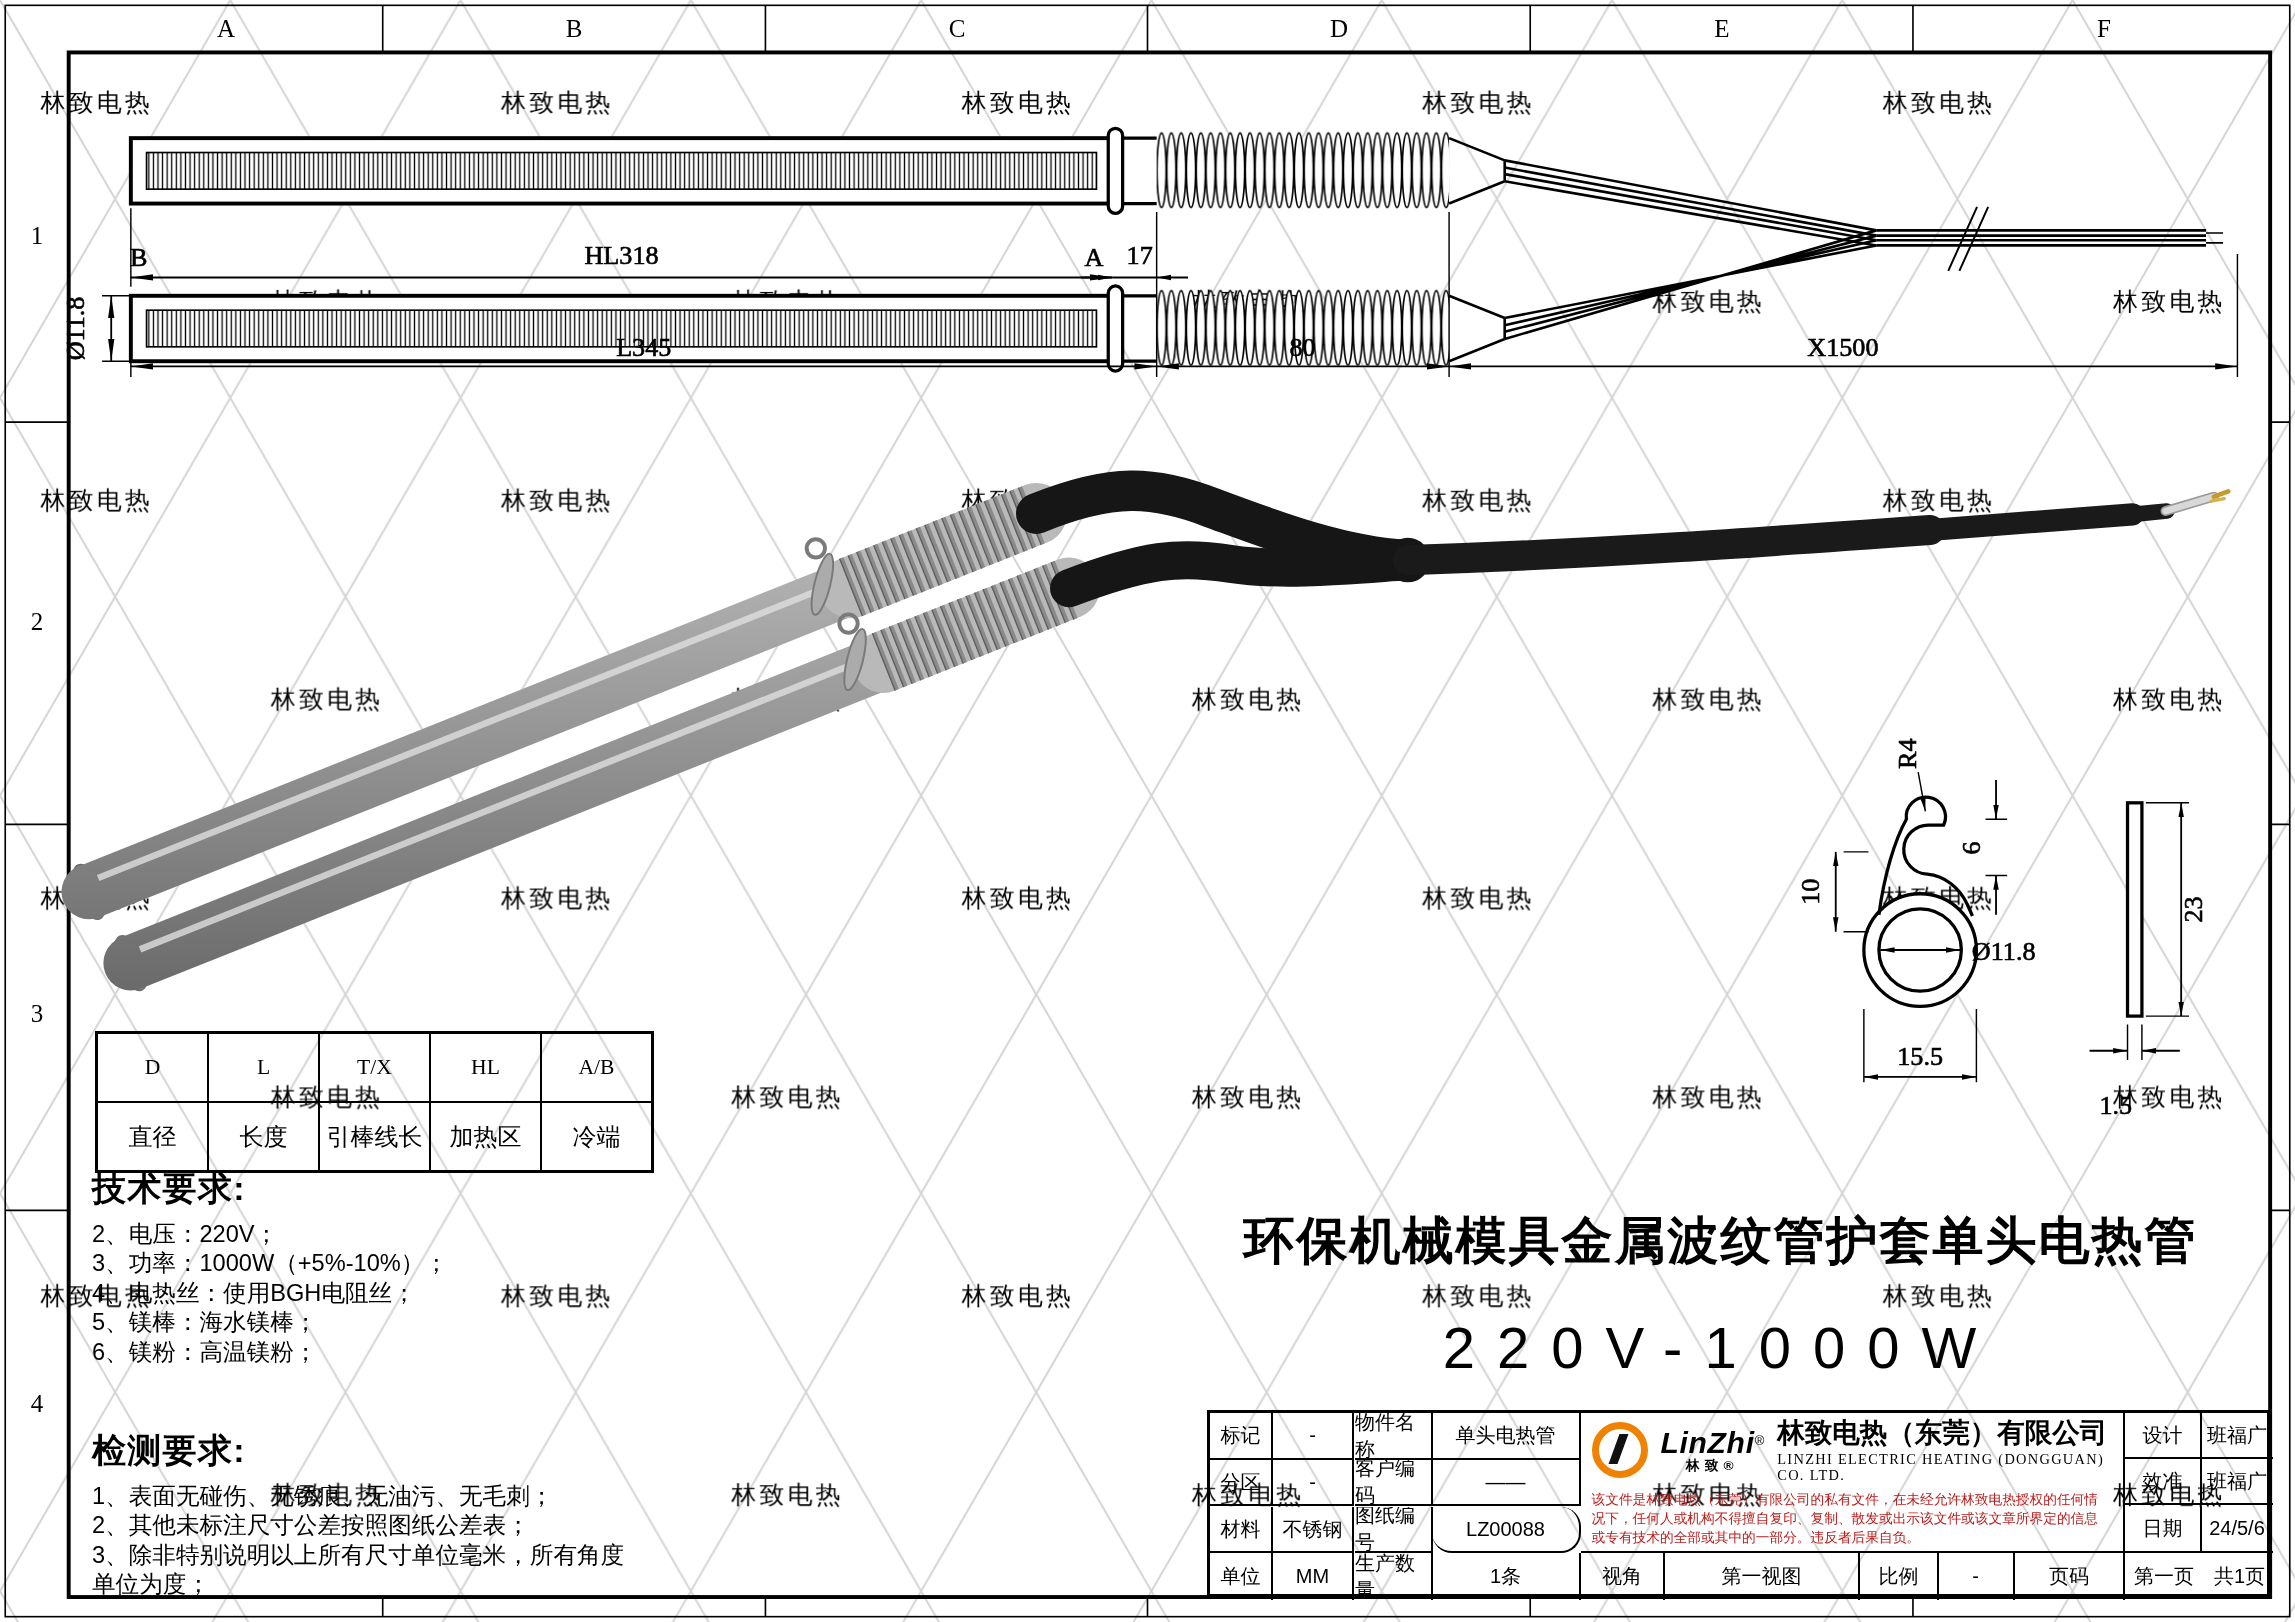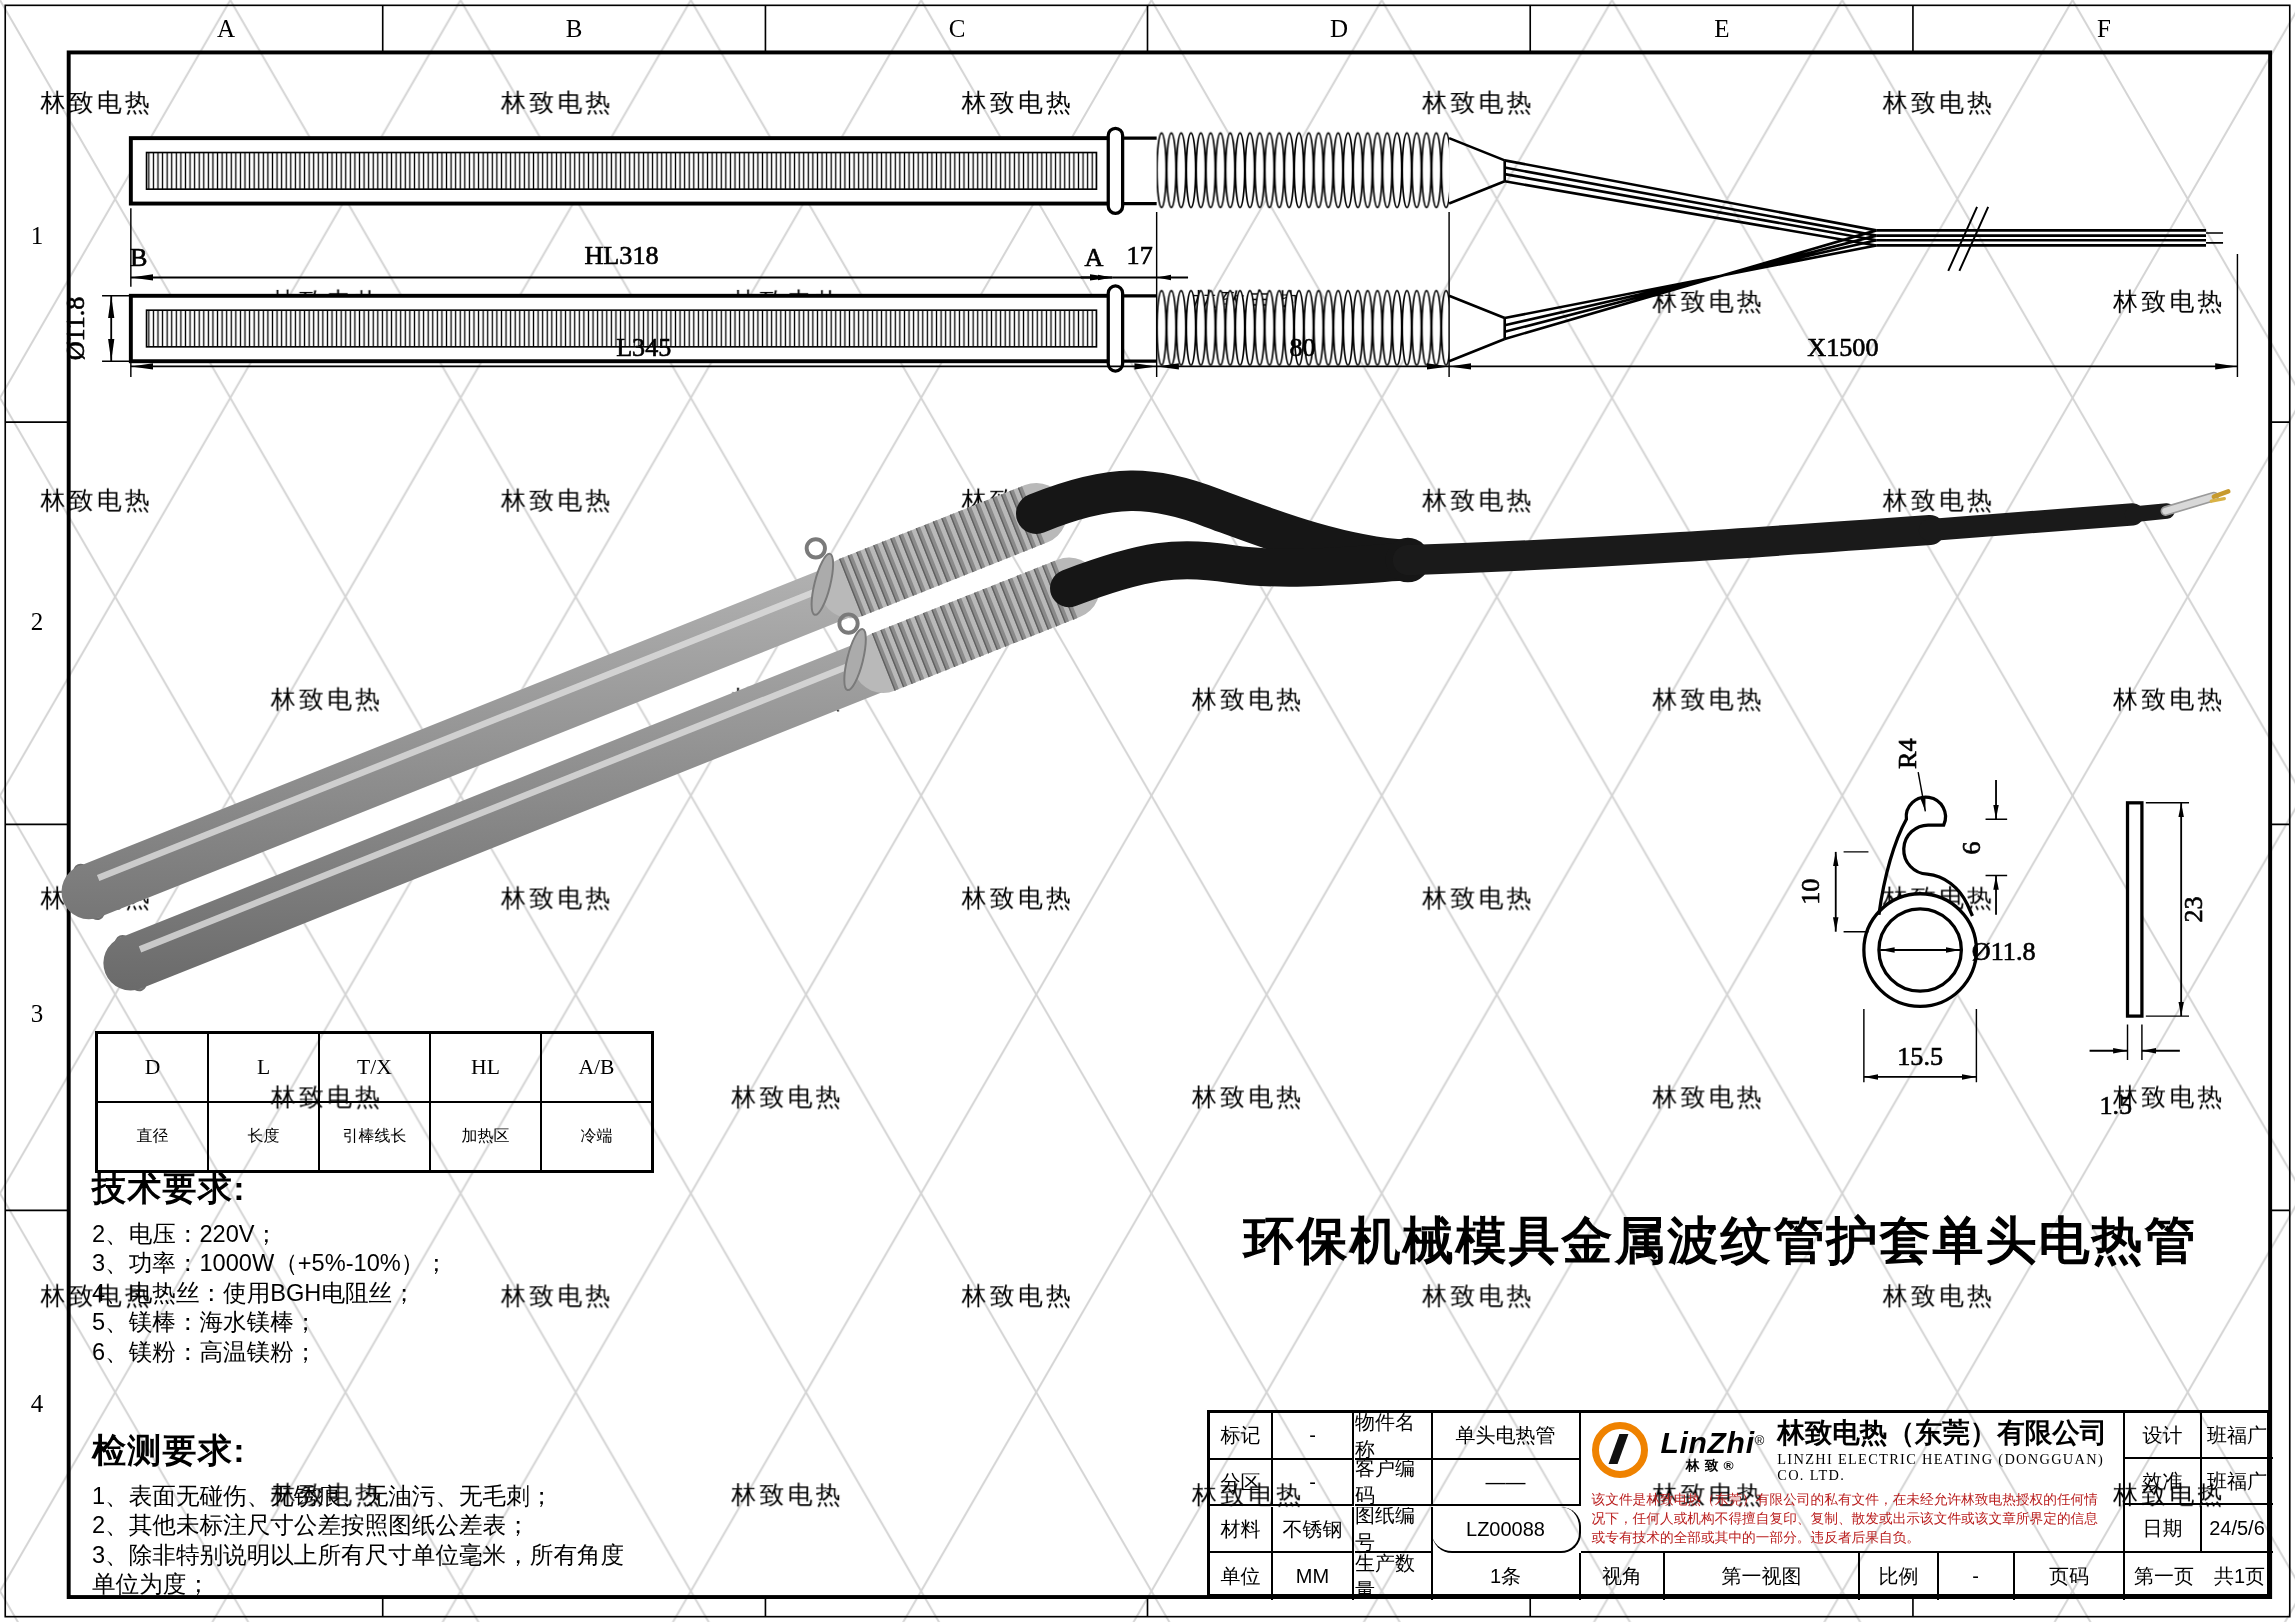--- a/index.html
+++ b/index.html
@@ -3,21 +3,21 @@
 <meta charset="utf-8">
 <style>
   html,body{margin:0;padding:0;background:#ffffff;}
   body{width:2295px;height:1622px;position:relative;font-family:"Liberation Sans",sans-serif;color:#000;}
   .abs{position:absolute;}
   svg text{fill:#000;}
   .dimtxt{font-family:"Liberation Serif","DejaVu Serif",serif;font-size:40px;}
   .frameletter{font-family:"Liberation Serif","DejaVu Serif",serif;font-size:25px;transform:translate(-50%,-50%);position:absolute;}
   
   #param-table{border-collapse:collapse;table-layout:fixed;}
-  #param-table td{border:2px solid #000;text-align:center;vertical-align:middle;width:107px;height:65px;font-size:16px;}
+  #param-table td{border:2px solid #000;text-align:center;vertical-align:middle;width:107px;height:65px;font-size:24px;}
   #param-table{border:3.3px solid #000;}
   #param-table .hdr{font-family:"Liberation Serif","DejaVu Serif",serif;font-size:21.6px;}
   
   .req-heading{font-size:34px;font-weight:600;letter-spacing:1.3px;}
   .req-item{font-size:23.6px;line-height:29.4px;}
   
   #product-title{font-size:51px;font-weight:700;letter-spacing:2px;text-align:center;}
   #product-spec{font-size:58px;letter-spacing:22px;text-align:center;font-weight:400;}
   
   #title-block{border:3.3px solid #000;box-sizing:border-box;}
@@ -245,20 +245,21 @@
   <div class="req-heading">检测要求:</div>
   <div style="margin-top:7.9px;">
     <div class="req-item">1、表面无碰伤、无锈痕、无油污、无毛刺；</div>
     <div class="req-item">2、其他未标注尺寸公差按照图纸公差表；</div>
     <div class="req-item">3、除非特别说明以上所有尺寸单位毫米，所有角度单位为度；</div>
   </div>
 </div>
 
 <div class="abs" style="left:1197px;top:1207px;width:1047px;">
   <div id="product-title">环保机械模具金属波纹管护套单头电热管</div>
+  <div id="product-spec" style="margin-top:38px;">220V-1000W</div>
 </div>
 
 <div id="title-block" class="abs" style="left:1207px;top:1410px;width:1063px;height:187px;">
 
   <div class="cell" style="left:0;top:0;width:63px;height:47px;">标记</div>
   <div class="cell" style="left:63px;top:0;width:81px;height:47px;">-</div>
   <div class="cell" style="left:145px;top:0;width:78px;height:47px;">物件名称</div>
   <div class="cell" style="left:222px;top:0;width:149px;height:47px;">单头电热管</div>
 
   <div class="cell" style="left:0;top:47px;width:63px;height:46px;">分区</div>

